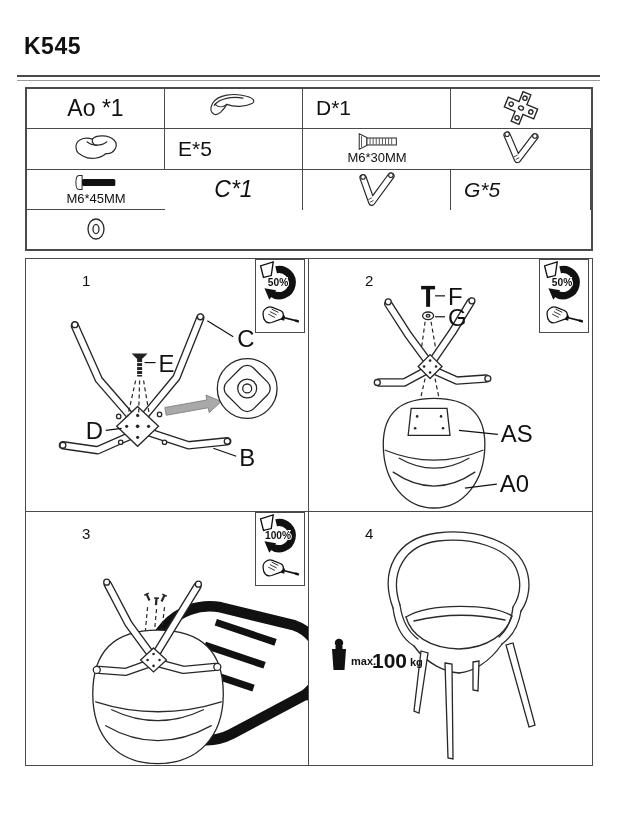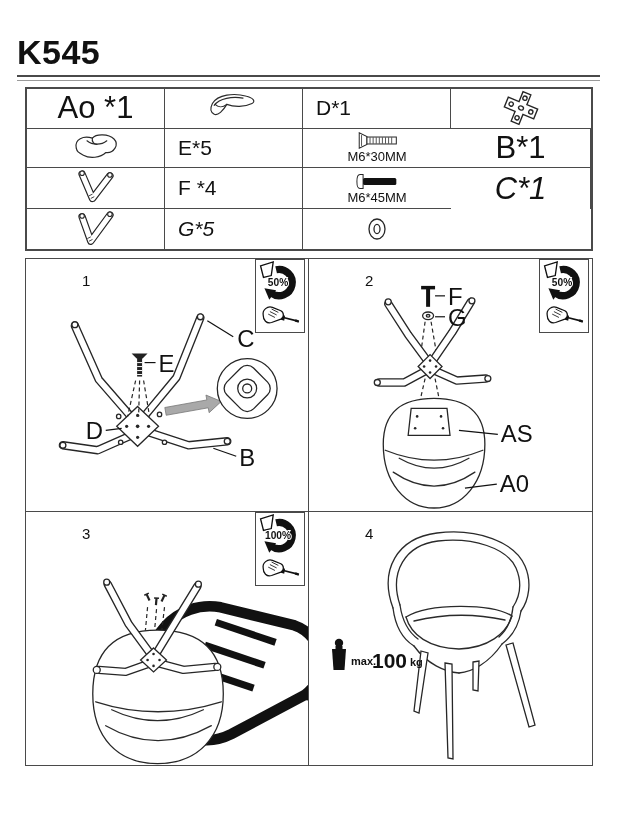--- a/index.html
+++ b/index.html
@@ -1,32 +1,32 @@
 <!DOCTYPE html>
 <html><head>
 <meta charset="utf-8">
 <style>
   html,body { margin:0; padding:0; background:#fff; }
   .page { position:relative; width:617px; height:819px; background:#fff;
           font-family:"Liberation Sans", sans-serif; color:#111; overflow:hidden; }
 
-  .title { position:absolute; left:17px; top:33px; font-size:34px; font-weight:bold; letter-spacing:.5px; }
+  .title { position:absolute; left:24px; top:33px; font-size:23px; font-weight:bold; letter-spacing:.5px; }
   .rule  { position:absolute; left:17px; top:75px; width:583px; height:3px;
            border-top:2px solid #4a4a4a; border-bottom:1px solid #9a9a9a; }
 
   
   .parts-table { position:absolute; left:25px; top:87px; width:568px; height:164px;
                  border:2px solid #4a4a4a; box-sizing:border-box;
                  display:grid; grid-template-columns:138px 138px 148px 1fr;
                  grid-template-rows:repeat(4,1fr); background:#fff; }
   .cell { border-right:1px solid #4a4a4a; border-bottom:1px solid #4a4a4a; box-sizing:border-box;
           display:flex; flex-direction:column; align-items:center; justify-content:center; }
   .cell.lastcol { border-right:none; }
   .cell.lastrow { border-bottom:none;font-style:italic; }
-  .pname  { font-size:31px; }
+  .pname  { font-size:23px; }
   .hname  { font-size:21px; width:100%; padding-left:13px; box-sizing:border-box; text-align:left; }
   .spec   { font-size:13px; line-height:13px; margin-top:1px; }
 
   
   .steps { position:absolute; left:25px; top:258px; width:568px; height:508px;
            border:1px solid #4a4a4a; box-sizing:border-box;
            display:grid; grid-template-columns:1fr 1fr; grid-template-rows:1fr 1fr; background:#fff; }
   .panel { position:relative; border-right:1px solid #4a4a4a; border-bottom:1px solid #4a4a4a;
            box-sizing:border-box; overflow:hidden; background:#fff; }
   .panel.c2 { border-right:none; }
@@ -131,34 +131,28 @@
           <line x1="42" y1="7" x2="42" y2="15"></line>
             <line x1="46" y1="7" x2="46" y2="15"></line>
           <line x1="50" y1="7" x2="50" y2="15"></line>
             <line x1="54" y1="7" x2="54" y2="15"></line>
         </g>
       </svg>
       <span class="spec">M6*30MM</span>
     </div>
 
     <div class="cell">
-      <span class="pname">B*1</span>
-    </div>
-    <div class="cell">
       <svg width="54" height="40" viewBox="0 0 50 46">
         <path class="to" stroke-width="7" d="M 9,7 L 21,35 L 41,9"></path>
         <path class="ti" stroke-width="4.6" d="M 9,7 L 21,35 L 41,9"></path>
         <circle class="whb" cx="9" cy="6" r="2.6" stroke-width="1"></circle>
         <circle class="whb" cx="41" cy="8" r="2.6" stroke-width="1"></circle>
         <line x1="17" y1="32" x2="21" y2="30" stroke="#262626" stroke-width="1"></line>
         <line x1="19" y1="35" x2="23" y2="33" stroke="#262626" stroke-width="1"></line>
       </svg>
-    </div>
-    <div class="cell">
-      <span class="hname">F *4</span>
     </div>
     <div class="cell lastcol">
       <svg width="66" height="17" viewBox="0 0 70 22">
         <path class="whb" d="M 13,2 C 10,2 9,4 9,11 C 9,18 10,20 13,20 L 17,20 L 17,2 Z" stroke-width="1.2"></path>
         <rect x="17" y="6.5" width="43" height="9" rx="2" fill="#111"></rect>
       </svg>
       <span class="spec">M6*45MM</span>
     </div>
 
     <div class="cell lastrow">

